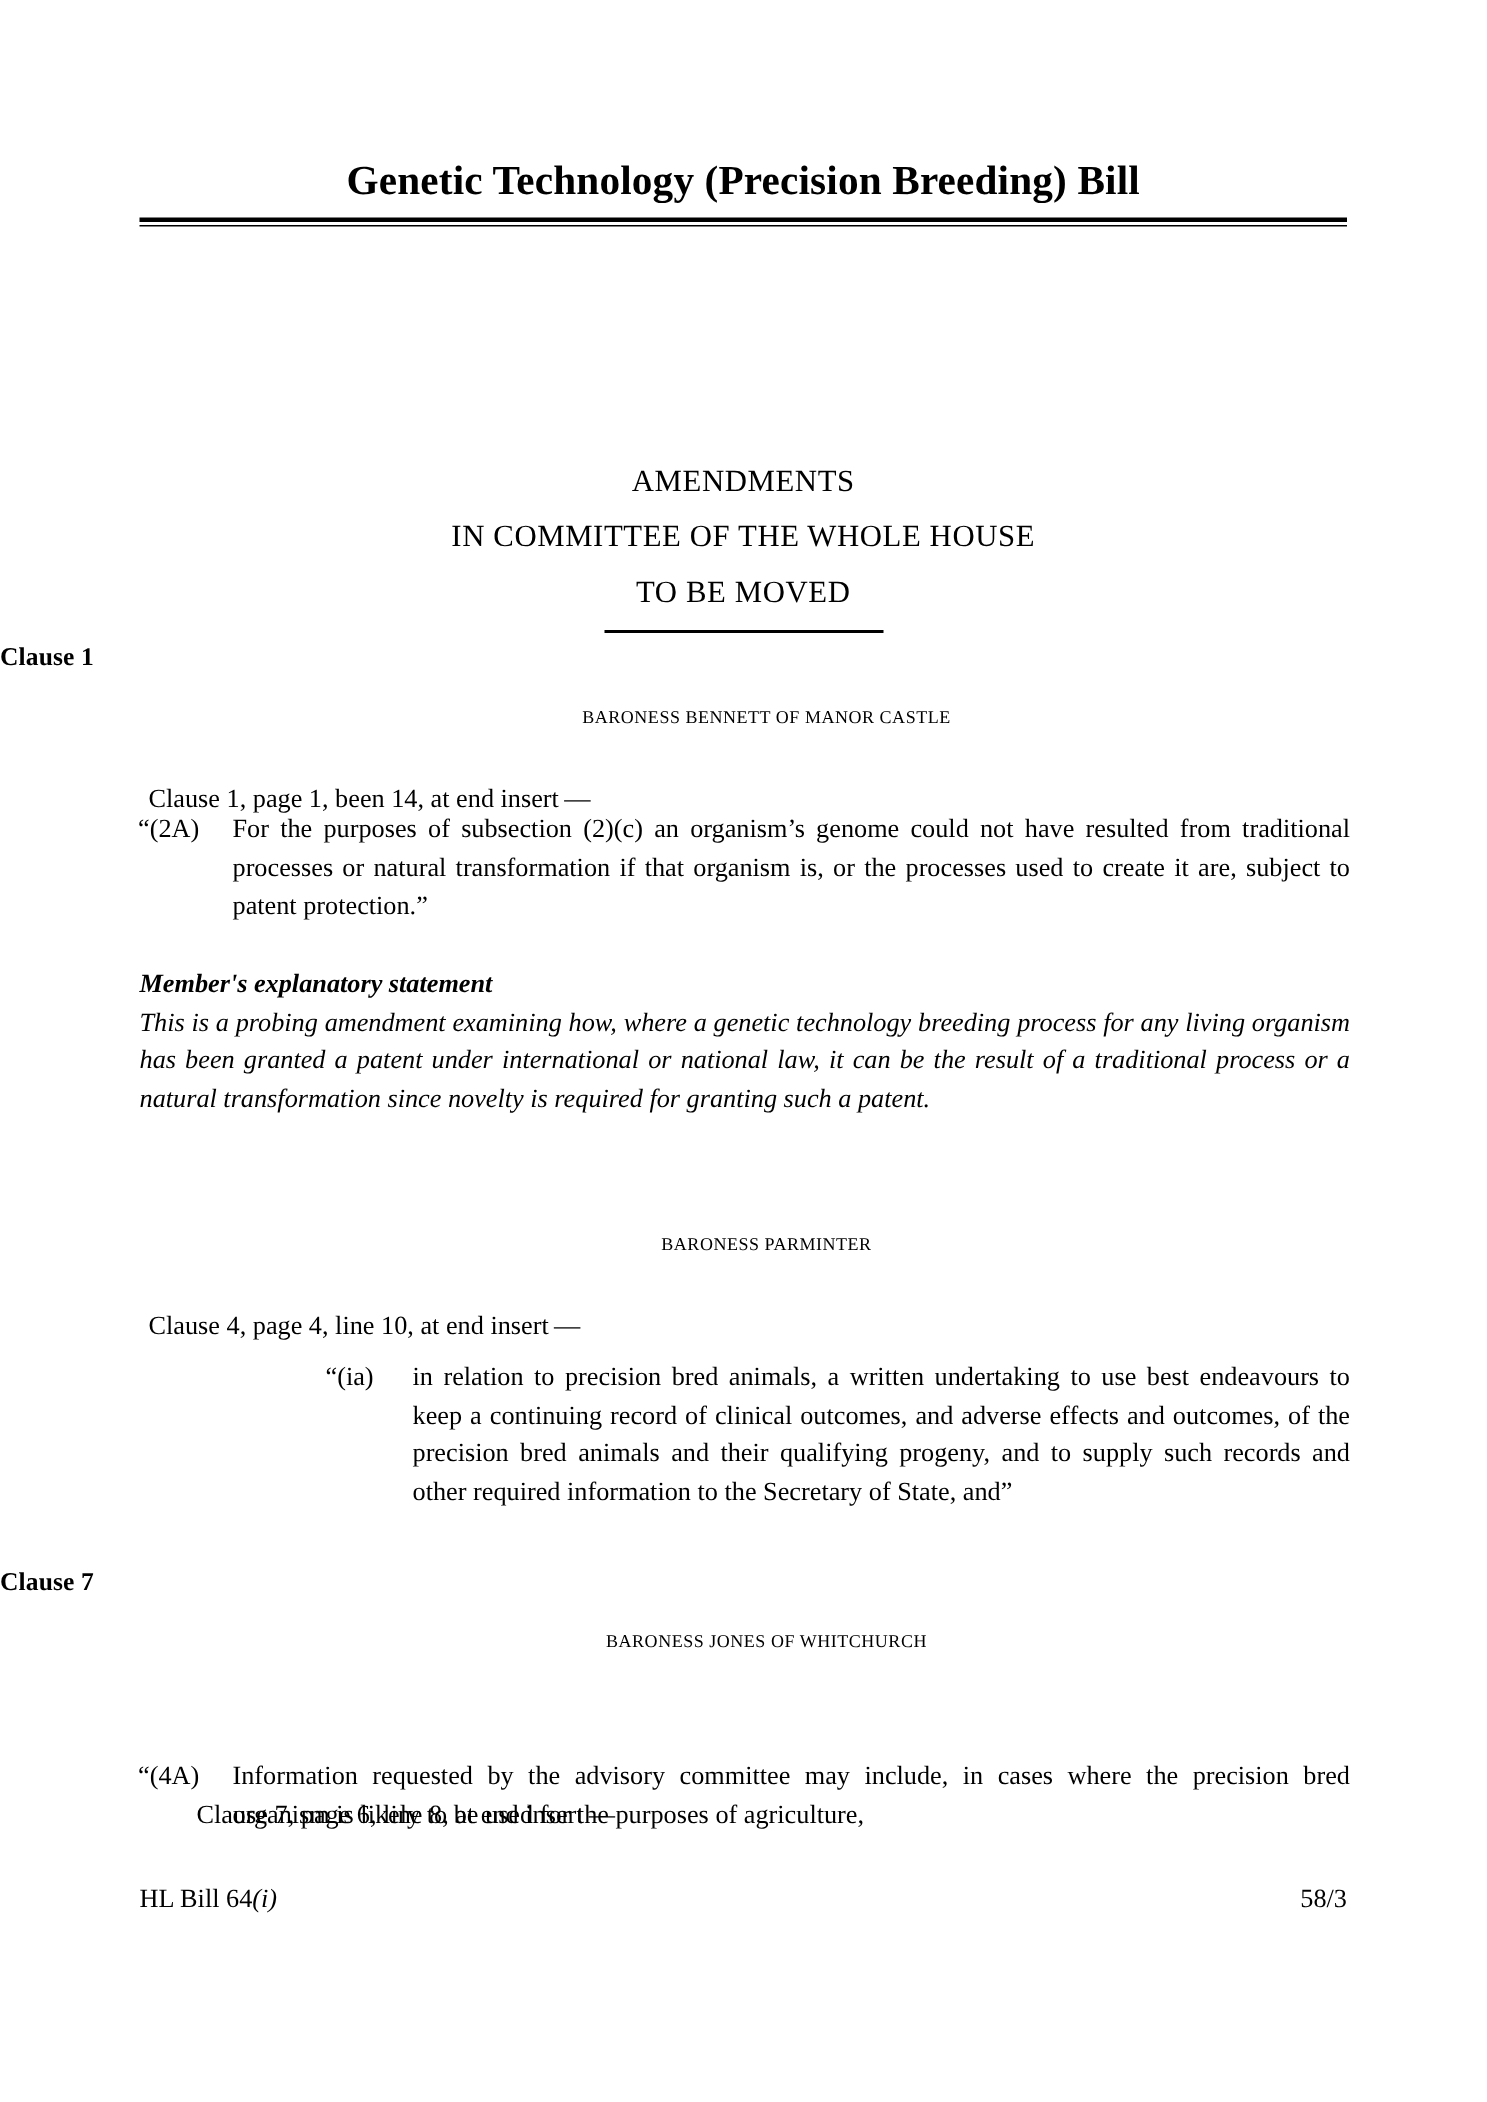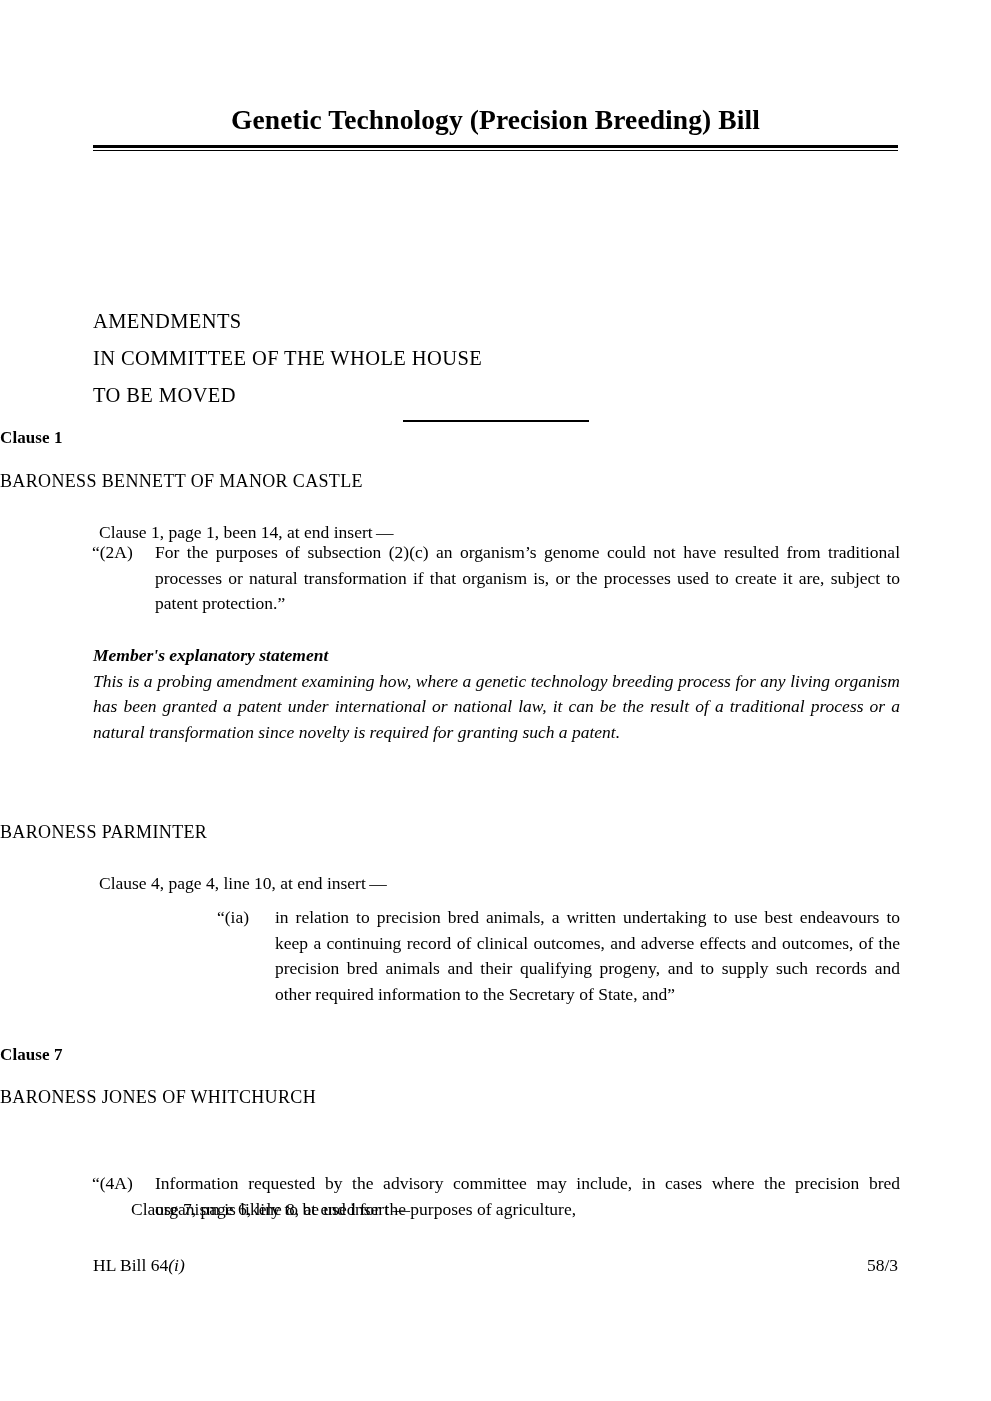--- a/index.html
+++ b/index.html
@@ -49,21 +49,21 @@
     background: #000;
     width: 100%;
   }
 
   
   .head-group {
     position: absolute;
     left: 93px;
     top: 303px;
     width: 805px;
-    text-align: left;
+    text-align: center;
   }
   .head-line {
     font-size: 20.5px;
     line-height: 37px;
     letter-spacing: 0.4px;
   }
   .short-rule-wrap {
     margin-top: 6px;
     display: flex;
     justify-content: center;
@@ -75,23 +75,24 @@
   }
 
   
   .clause-heading {
     text-align: left;
     font-weight: bold;
     font-size: 17px;
     letter-spacing: 0.1px;
   }
   .member-name {
-    text-align: left;
-    font-size: 18px;
+    text-align: center;
+    font-size: 12px;
     letter-spacing: 0.35px;
+    padding-left: 31px;
   }
   .lead-in {
     font-size: 17.5px;
     padding-left: 99px;
   }
 
   
   .amendment {
     display: flex;
     font-size: 17.5px;

